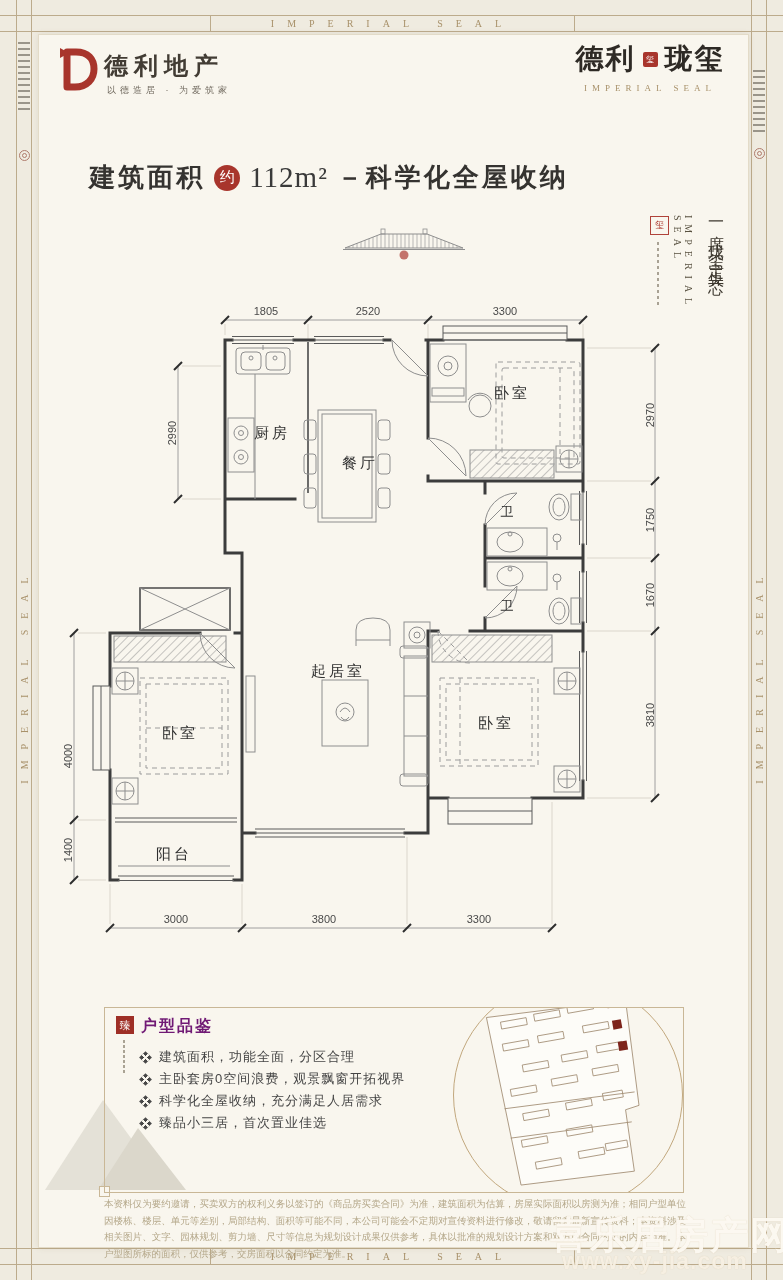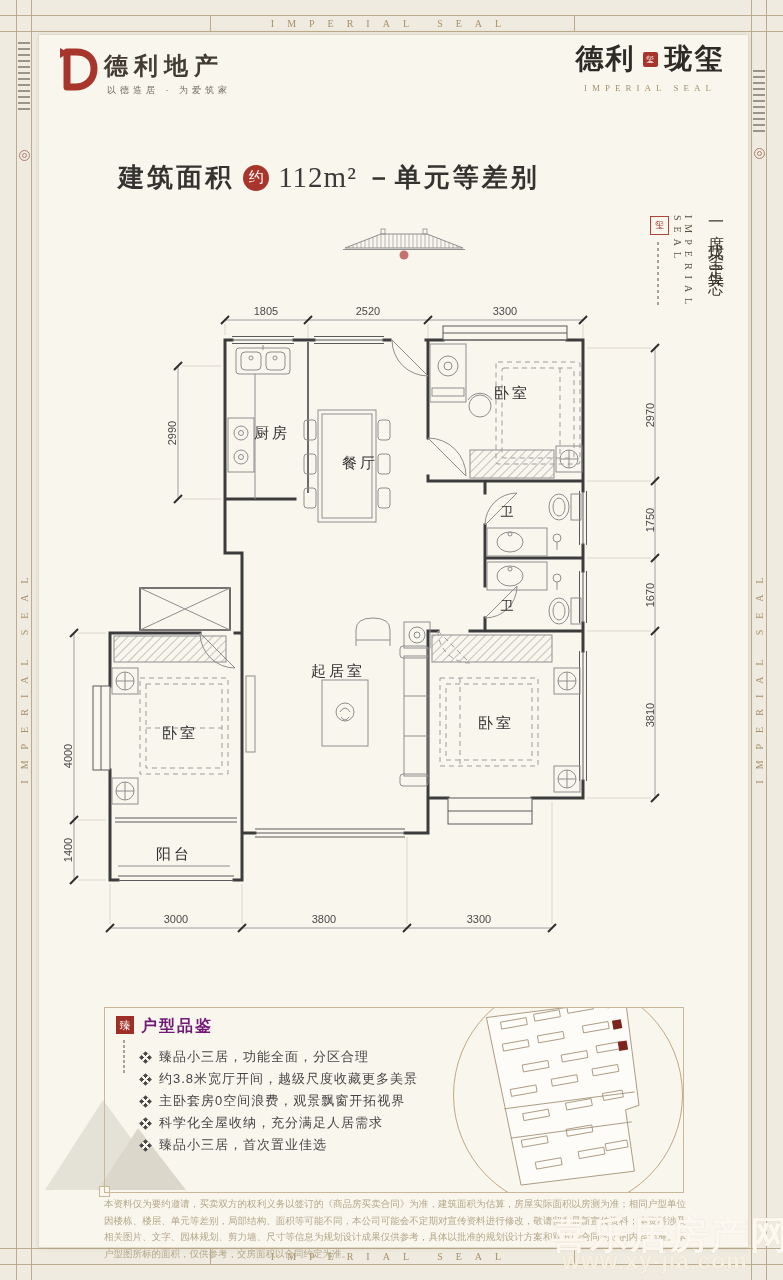--- a/index.html
+++ b/index.html
@@ -125,21 +125,21 @@
       <span class="brand-seal">玺</span>
       <span class="brand-cn">珑玺</span>
     </div>
     <div class="brand-en">IMPERIAL SEAL</div>
   </div>
 
   <div class="headline">
     <span class="hl-txt">建筑面积</span>
     <span class="hl-badge">约</span>
     <span class="hl-area">112m²</span>
-    <span class="hl-txt">－单元等差别</span>
+    <span class="hl-txt">－科学化全屋收纳</span>
   </div>
 
   <svg class="roof" width="122" height="36" viewBox="0 0 122 36">
     <defs>
       <pattern id="vlines2" width="4" height="10" patternUnits="userSpaceOnUse">
         <line x1="2" y1="0" x2="2" y2="10" stroke="#9a9a9a" stroke-width="0.7"></line>
       </pattern>
     </defs>
     <rect x="38" y="3" width="4" height="5" fill="none" stroke="#8f8f8f" stroke-width="0.8"></rect>
     <rect x="80" y="3" width="4" height="5" fill="none" stroke="#8f8f8f" stroke-width="0.8"></rect>
@@ -343,25 +343,21 @@
   <div class="mountain2"></div>
 
   <div class="panel-corner"></div>
   <div class="panel">
     <div class="feat-seal">臻</div>
     <div class="feat-micro"></div>
     <div class="feat-head">户型品鉴</div>
     <div class="feat-list">
       <div class="feat-item">
         <span class="dmd"></span>
-        <span class="feat-txt">臻品小三居，功能全面，分区合理</span>
-      </div>
-      <div class="feat-item">
-        <span class="dmd"></span>
-        <span class="feat-txt">约3.8米宽厅开间，越级尺度收藏更多美景</span>
+        <span class="feat-txt">建筑面积，功能全面，分区合理</span>
       </div>
       <div class="feat-item">
         <span class="dmd"></span>
         <span class="feat-txt">主卧套房0空间浪费，观景飘窗开拓视界</span>
       </div>
       <div class="feat-item">
         <span class="dmd"></span>
         <span class="feat-txt">科学化全屋收纳，充分满足人居需求</span>
       </div>
       <div class="feat-item">

